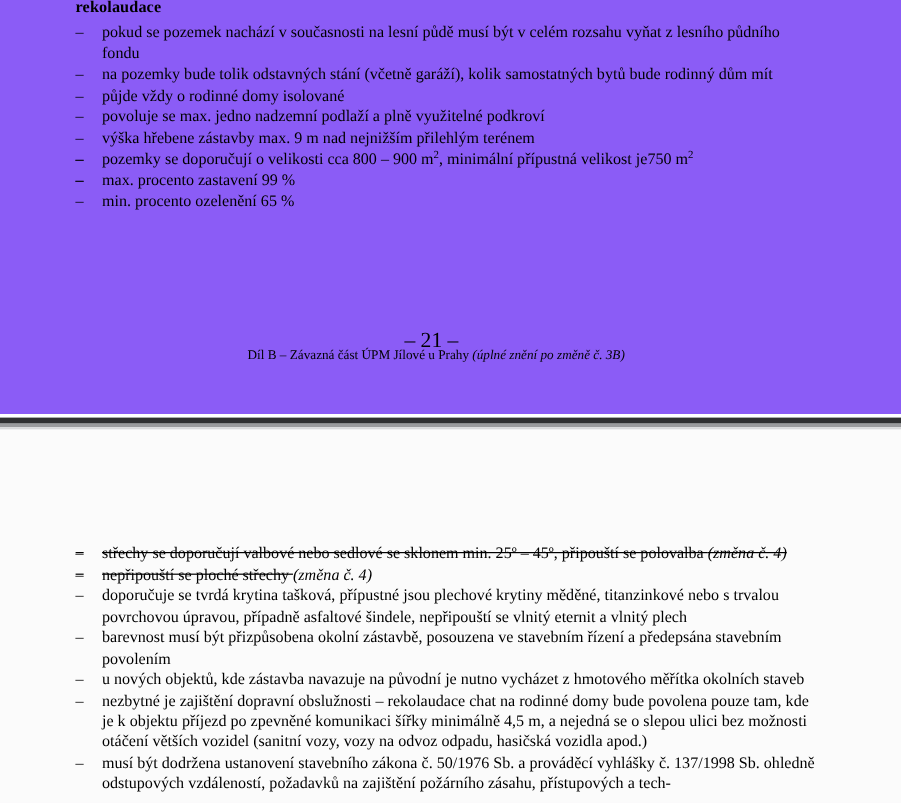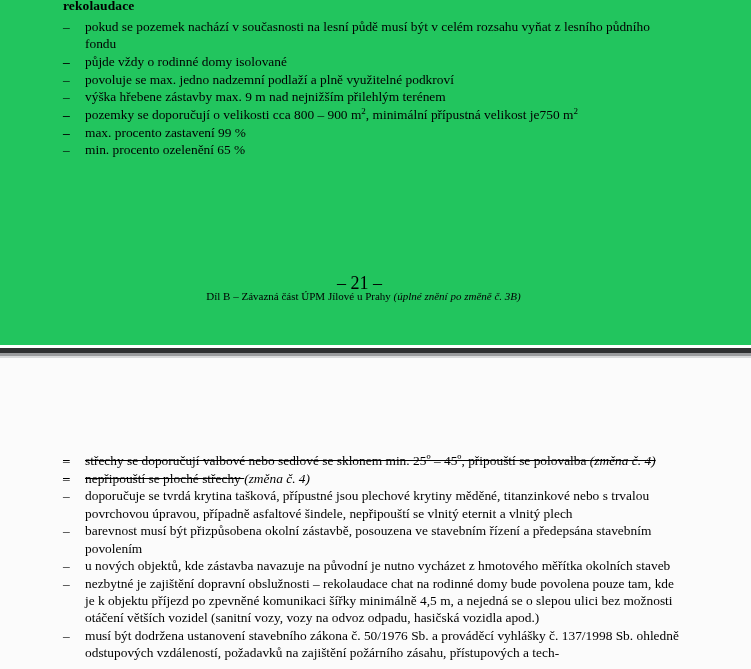--- a/index.html
+++ b/index.html
@@ -24,21 +24,21 @@
     height: 669px;
   }
 
   
   .page-top {
     position: absolute;
     left: 0;
     top: 0;
     width: 751px;
     height: 345px;
-    background: #22c55e;
+    background: #8b5cf6;
   }
 
   
   .page-break {
     position: absolute;
     left: 0;
     top: 345px;
     width: 751px;
     height: 16px;
     background: #ffffff;
@@ -154,21 +154,21 @@
 
 <div class="page">
 
   <div class="page-top">
     <div class="content">
 
       <div class="heading">rekolaudace</div>
 
       <ul class="bullets list-top">
         <li><span class="dash">–</span><span>pokud se pozemek nachází v současnosti na lesní půdě musí být v celém rozsahu vyňat z lesního půdního fondu</span></li>
-        <li><span class="dash">–</span></li>
+        <li><span class="dash">–</span><span>na pozemky bude tolik odstavných stání (včetně garáží), kolik samostatných bytů bude rodinný dům mít</span></li>
         <li><span class="dash">–</span><span>půjde vždy o rodinné domy isolované</span></li>
         <li><span class="dash">–</span><span>povoluje se max. jedno nadzemní podlaží a plně využitelné podkroví</span></li>
         <li><span class="dash">–</span><span>výška hřebene zástavby max. 9 m nad nejnižším přilehlým terénem</span></li>
         <li><span class="dash">–</span></li>
         <li><span class="dash">–</span><span id="li-pozemky"><b>pozemky</b> se doporučují o velikosti cca 800 – 900 m<span class="sup">2</span>, <b>minimální</b> přípustná velikost je750 m<span class="sup">2</span></span></li>
         <li><span class="dash">–</span></li>
         <li><span class="dash">–</span><span>max. procento zastavení 99 %</span></li>
         <li><span class="dash">–</span><span>min. procento ozelenění 65 %</span></li>
       </ul>
 

